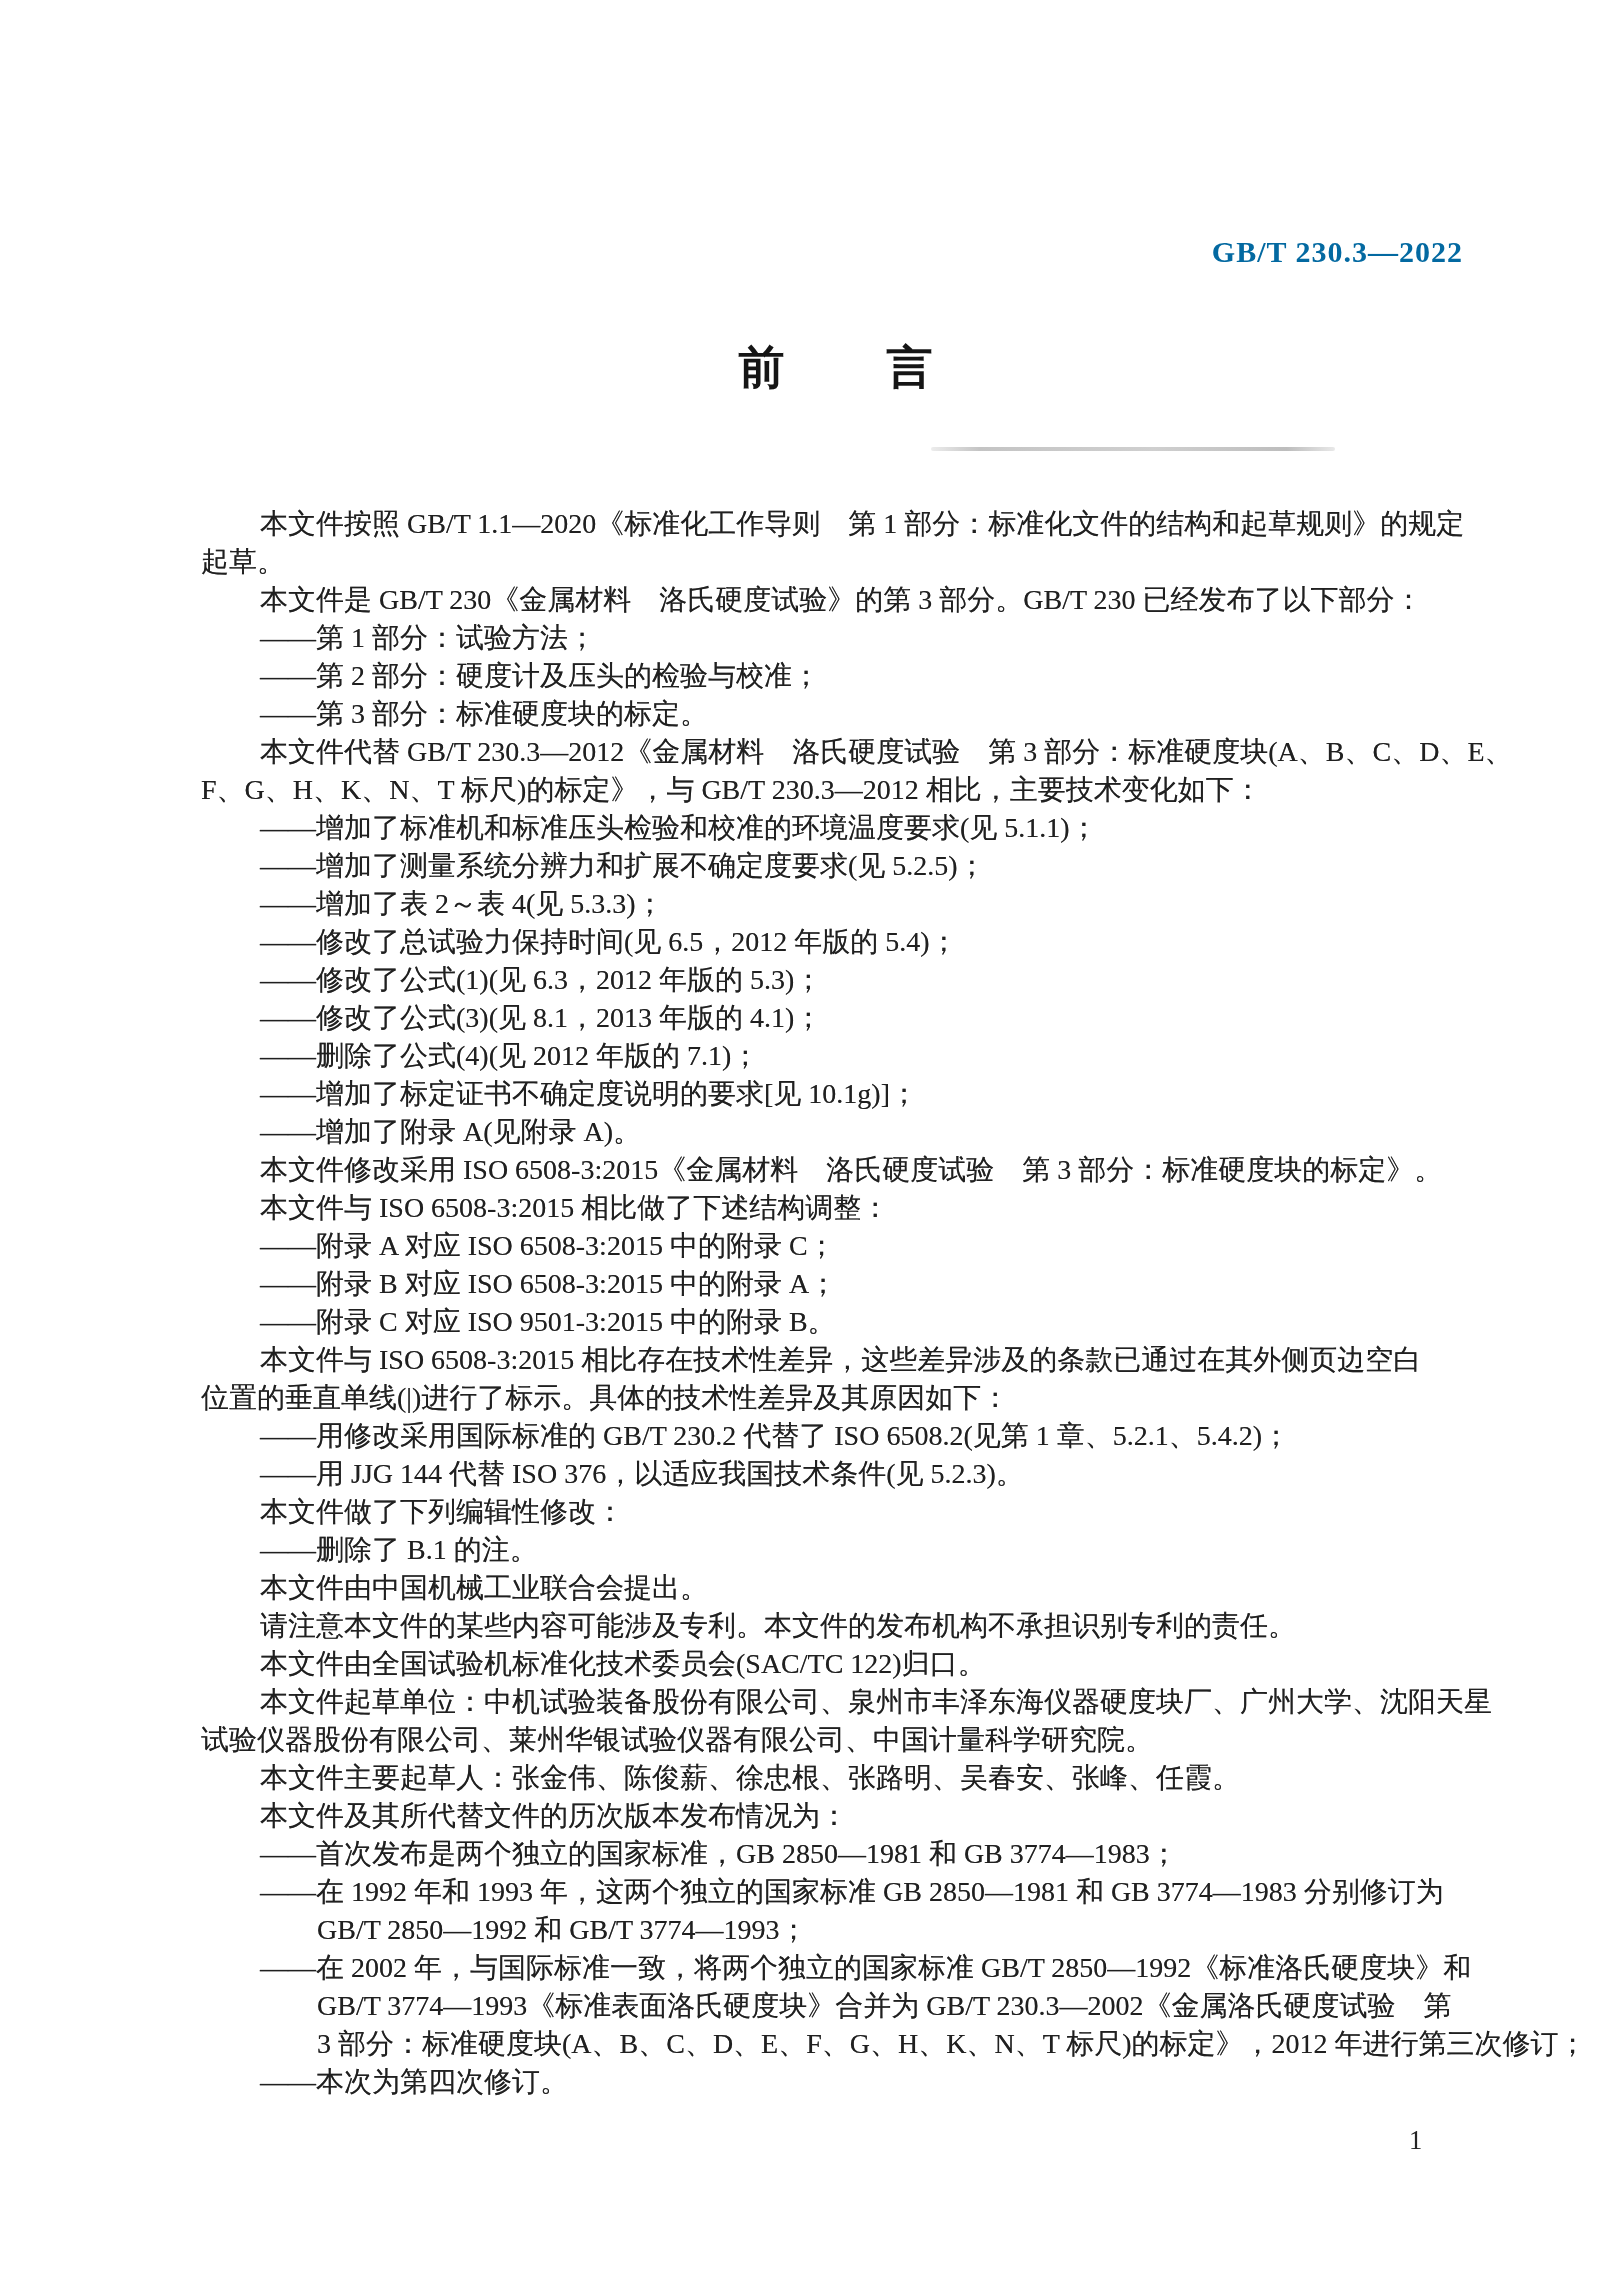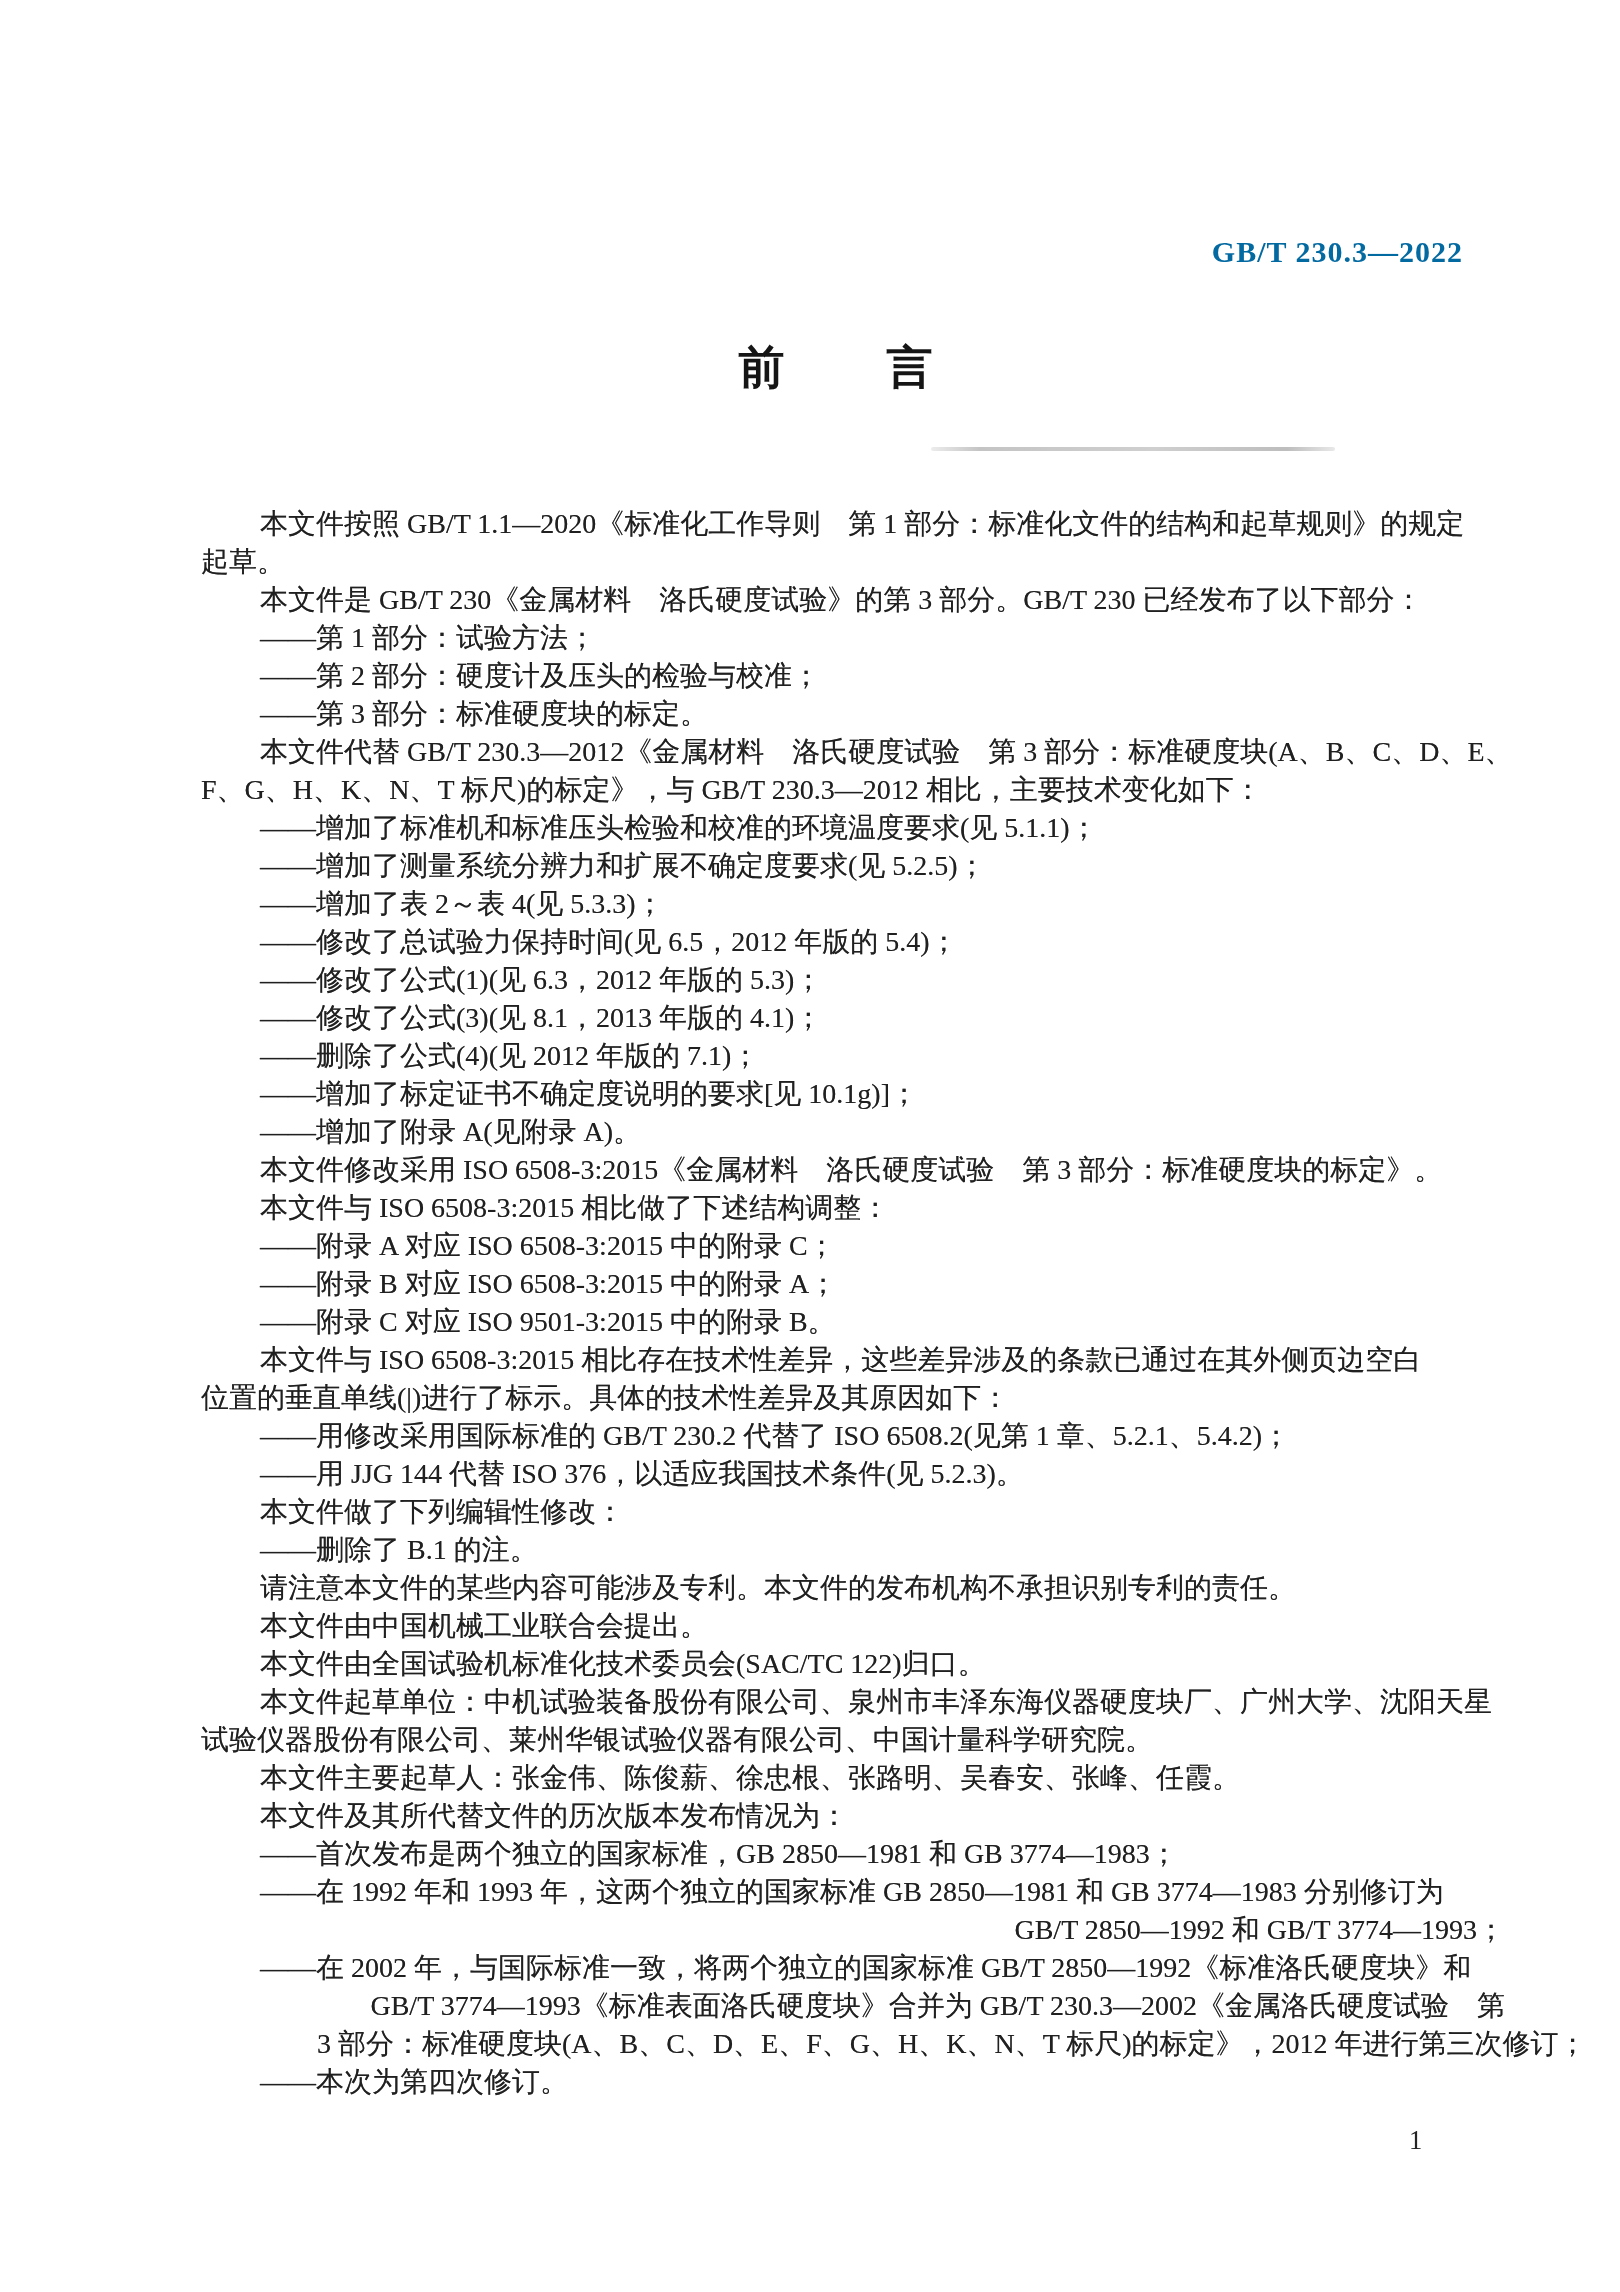--- a/index.html
+++ b/index.html
@@ -60,21 +60,21 @@
     color: #202020;
     text-shadow: 0 0 0.5px rgba(20,20,20,0.55);
     margin-top: 36px;
   }
   .body-text .line {
     white-space: nowrap;
     height: 38px;
   }
   .body-text .ind-0 { padding-left: 0; }
   .body-text .ind-1 { padding-left: 59px; }
-  .body-text .ind-2 { padding-left: 116px; text-align: right; }
+  .body-text .ind-2 { padding-left: 116px; }
   .page-number {
     position: absolute;
     top: 2125px;
     left: 1409px;
     font-size: 26.5px;
     color: #242424;
   }
 </style>
 </head>
 <body>
@@ -113,22 +113,22 @@
       <div class="line ind-1">本文件与 ISO 6508-3:2015 相比做了下述结构调整：</div>
       <div class="line ind-1">——附录 A 对应 ISO 6508-3:2015 中的附录 C；</div>
       <div class="line ind-1">——附录 B 对应 ISO 6508-3:2015 中的附录 A；</div>
       <div class="line ind-1">——附录 C 对应 ISO 9501-3:2015 中的附录 B。</div>
       <div class="line ind-1">本文件与 ISO 6508-3:2015 相比存在技术性差异，这些差异涉及的条款已通过在其外侧页边空白</div>
       <div class="line ind-0">位置的垂直单线(|)进行了标示。具体的技术性差异及其原因如下：</div>
       <div class="line ind-1">——用修改采用国际标准的 GB/T 230.2 代替了 ISO 6508.2(见第 1 章、5.2.1、5.4.2)；</div>
       <div class="line ind-1">——用 JJG 144 代替 ISO 376，以适应我国技术条件(见 5.2.3)。</div>
       <div class="line ind-1">本文件做了下列编辑性修改：</div>
       <div class="line ind-1">——删除了 B.1 的注。</div>
+      <div class="line ind-1">本文件由中国机械工业联合会提出。</div>
       <div class="line ind-1">请注意本文件的某些内容可能涉及专利。本文件的发布机构不承担识别专利的责任。</div>
-      <div class="line ind-1">本文件由中国机械工业联合会提出。</div>
       <div class="line ind-1">本文件由全国试验机标准化技术委员会(SAC/TC 122)归口。</div>
       <div class="line ind-1">本文件起草单位：中机试验装备股份有限公司、泉州市丰泽东海仪器硬度块厂、广州大学、沈阳天星</div>
       <div class="line ind-0">试验仪器股份有限公司、莱州华银试验仪器有限公司、中国计量科学研究院。</div>
       <div class="line ind-1">本文件主要起草人：张金伟、陈俊薪、徐忠根、张路明、吴春安、张峰、任霞。</div>
       <div class="line ind-1">本文件及其所代替文件的历次版本发布情况为：</div>
       <div class="line ind-1">——首次发布是两个独立的国家标准，GB 2850—1981 和 GB 3774—1983；</div>
       <div class="line ind-1">——在 1992 年和 1993 年，这两个独立的国家标准 GB 2850—1981 和 GB 3774—1983 分别修订为</div>
       <div class="line ind-2">GB/T 2850—1992 和 GB/T 3774—1993；</div>
       <div class="line ind-1">——在 2002 年，与国际标准一致，将两个独立的国家标准 GB/T 2850—1992《标准洛氏硬度块》和</div>
       <div class="line ind-2">GB/T 3774—1993《标准表面洛氏硬度块》合并为 GB/T 230.3—2002《金属洛氏硬度试验　第</div>

